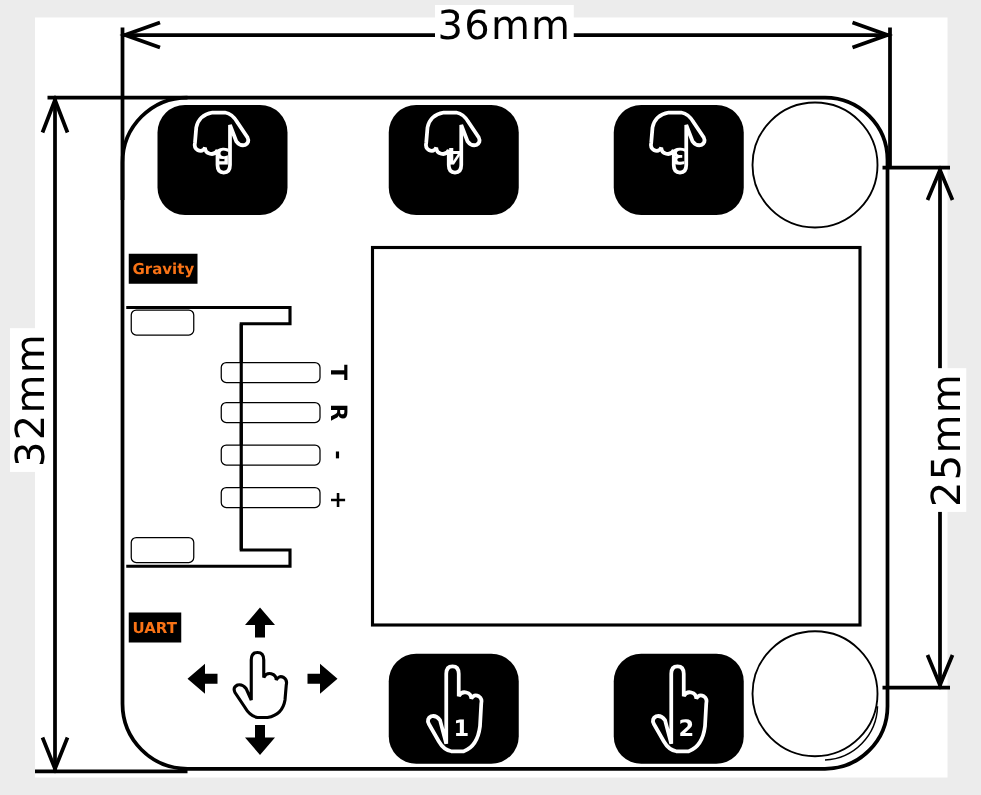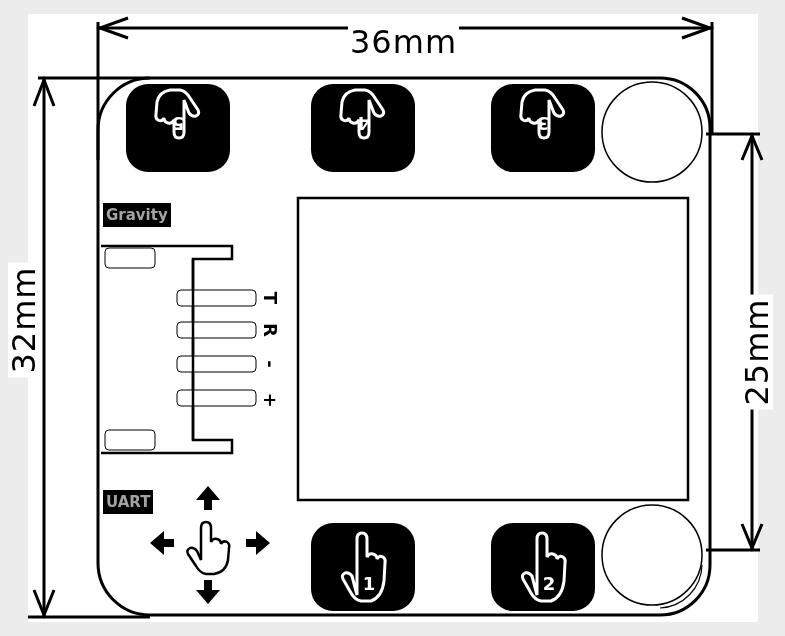--- a/index.html
+++ b/index.html
@@ -8,26 +8,26 @@
     font-family:"DejaVu Sans", sans-serif;
   }
   .canvas {
     position:absolute; left:28px; top:14px; width:730px; height:608px; background:#ffffff;
   }
   svg.drawing { position:absolute; left:0; top:0; }
   .dim-label {
     position:absolute; font-family:"DejaVu Sans", sans-serif; color:#000;
     background:#fff; line-height:1; letter-spacing:1px; font-weight:normal;
   }
-  .dim-w { left:348px; top:26px; font-size:32px; padding:0 2px; }
+  .dim-w { left:348px; top:4px; font-size:32px; padding:0 2px; }
   .dim-h { left:24px; top:320px; font-size:32px; transform:translate(-50%,-50%) rotate(-90deg); padding:0 4px; position:absolute; }
   .dim-h2 { left:757px; top:352px; font-size:32px; transform:translate(-50%,-50%) rotate(-90deg); padding:0 4px; position:absolute; }
   .tag {
-    position:absolute; background:#000; color:#a3a3a3; font-family:"DejaVu Sans", sans-serif;
-    font-weight:bold; font-size:15px; line-height:24px; padding:0 3px;
+    position:absolute; background:#000; color:#f97316; font-family:"DejaVu Sans", sans-serif;
+    font-weight:bold; font-size:12px; line-height:24px; padding:0 3px;
   }
   .tag-gravity { left:103px; top:203px; }
   .tag-uart { left:103px; top:490px; }
   .pin-label {
     position:absolute; font-family:"DejaVu Sans", sans-serif; font-size:18px; font-weight:bold;
     transform:rotate(90deg); transform-origin:center; width:20px; text-align:center; line-height:20px;
   }
   .btn {
     position:absolute; width:104px; height:88px; background:#000; border-radius:22px;
   }

